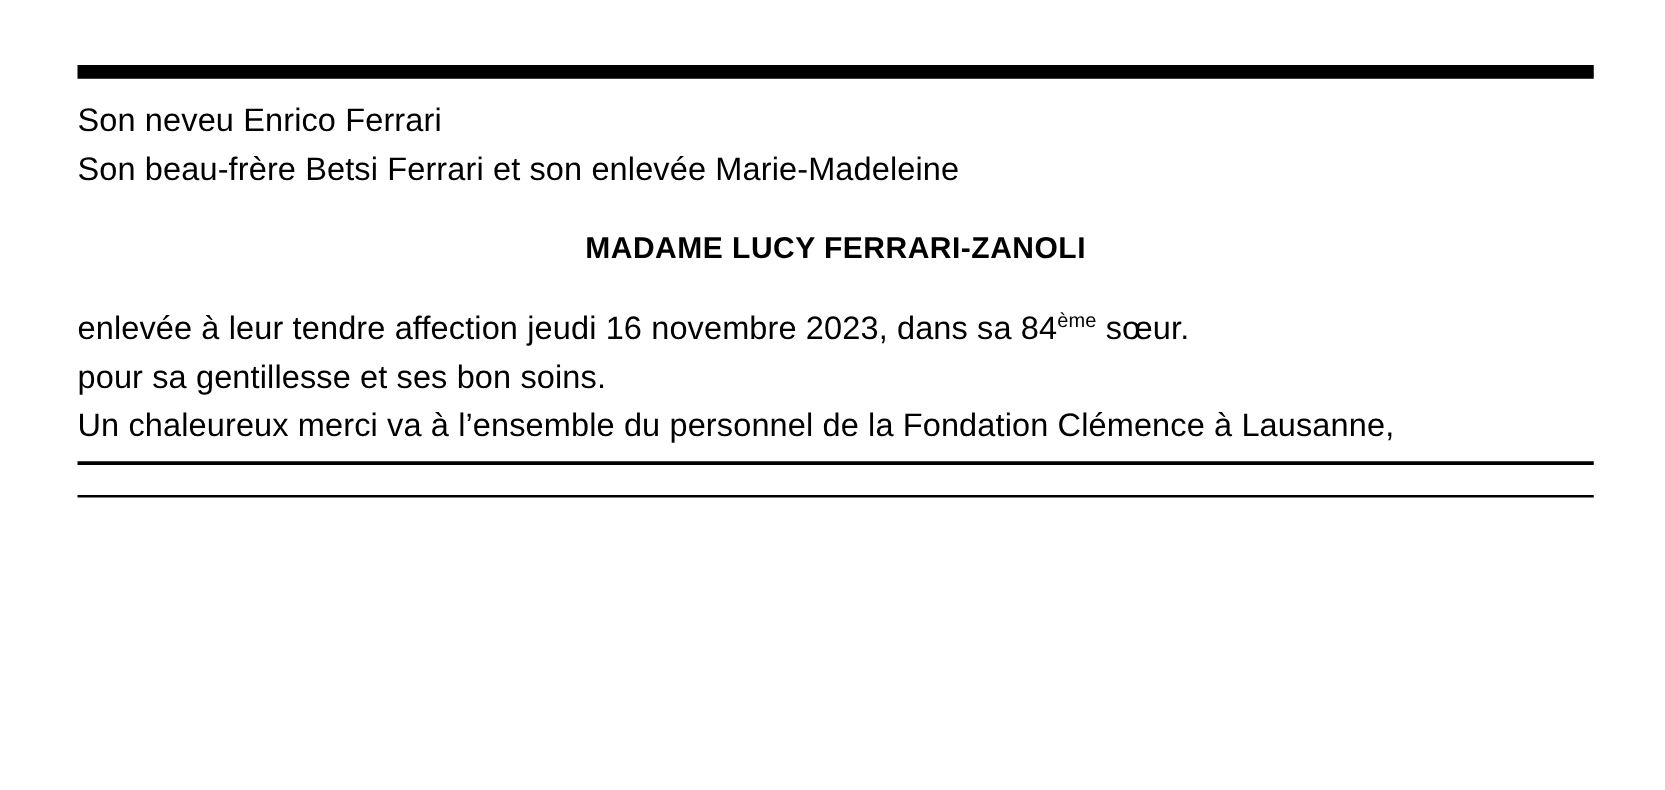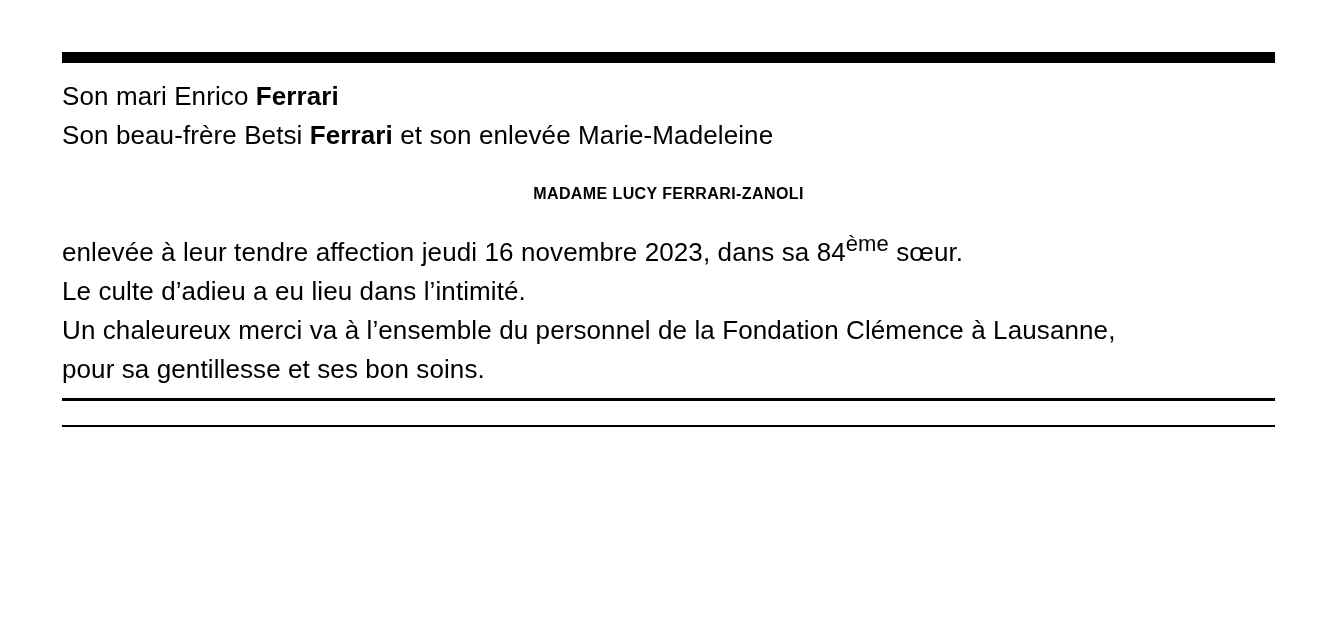--- a/index.html
+++ b/index.html
@@ -40,53 +40,52 @@
   .body-block {
     padding-top: 14px;
   }
   .line {
     font-size: 26px;
     line-height: 39px;
     white-space: pre-wrap;
     letter-spacing: 0.1px;
   }
   .line b {
-    font-weight: bold;
+    font-weight: normal;
   }
   .deceased {
     text-align: center;
-    font-size: 16px;
+    font-size: 24px;
     font-weight: bold;
     letter-spacing: 0.4px;
     margin-top: 30px;
     margin-bottom: 30px;
   }
   .sup {
-    font-size: 22px;
+    font-size: 16px;
     vertical-align: super;
     line-height: 0;
   }
 </style>
 </head>
 <body>
 
 <div class="notice">
 
   <div class="rule-top"></div>
 
   <div class="body-block">
-    <div class="line"><span>Son mari Enrico </span><b>Ferrari</b><span></span></div>
+    <div class="line"><span>Son neveu Enrico </span><b>Ferrari</b><span></span></div>
     <div class="line"><span>Son beau-frère Betsi </span><b>Ferrari</b><span> et son enlevée Marie-Madeleine</span></div>
   </div>
 
   <div class="deceased">MADAME LUCY FERRARI-ZANOLI</div>
 
   <div class="closing-block">
     <div class="line"><span>enlevée à leur tendre affection jeudi 16 novembre 2023, dans sa 84</span><span class="sup">ème</span><span> sœur.</span></div>
-    <div class="line"><span>Le culte d’adieu a eu lieu dans l’intimité.</span><span class="sup"></span><span></span></div>
+    <div class="line"><span>pour sa gentillesse et ses bon soins.</span><span class="sup"></span><span></span></div>
     <div class="line"><span>Un chaleureux merci va à l’ensemble du personnel de la Fondation Clémence à Lausanne,</span><span class="sup"></span><span></span></div>
-    <div class="line"><span>pour sa gentillesse et ses bon soins.</span><span class="sup"></span><span></span></div>
   </div>
 
   <div class="rule-bottom"></div>
   <div class="rule-foot"></div>
 
 </div>
 
 </body></html>

